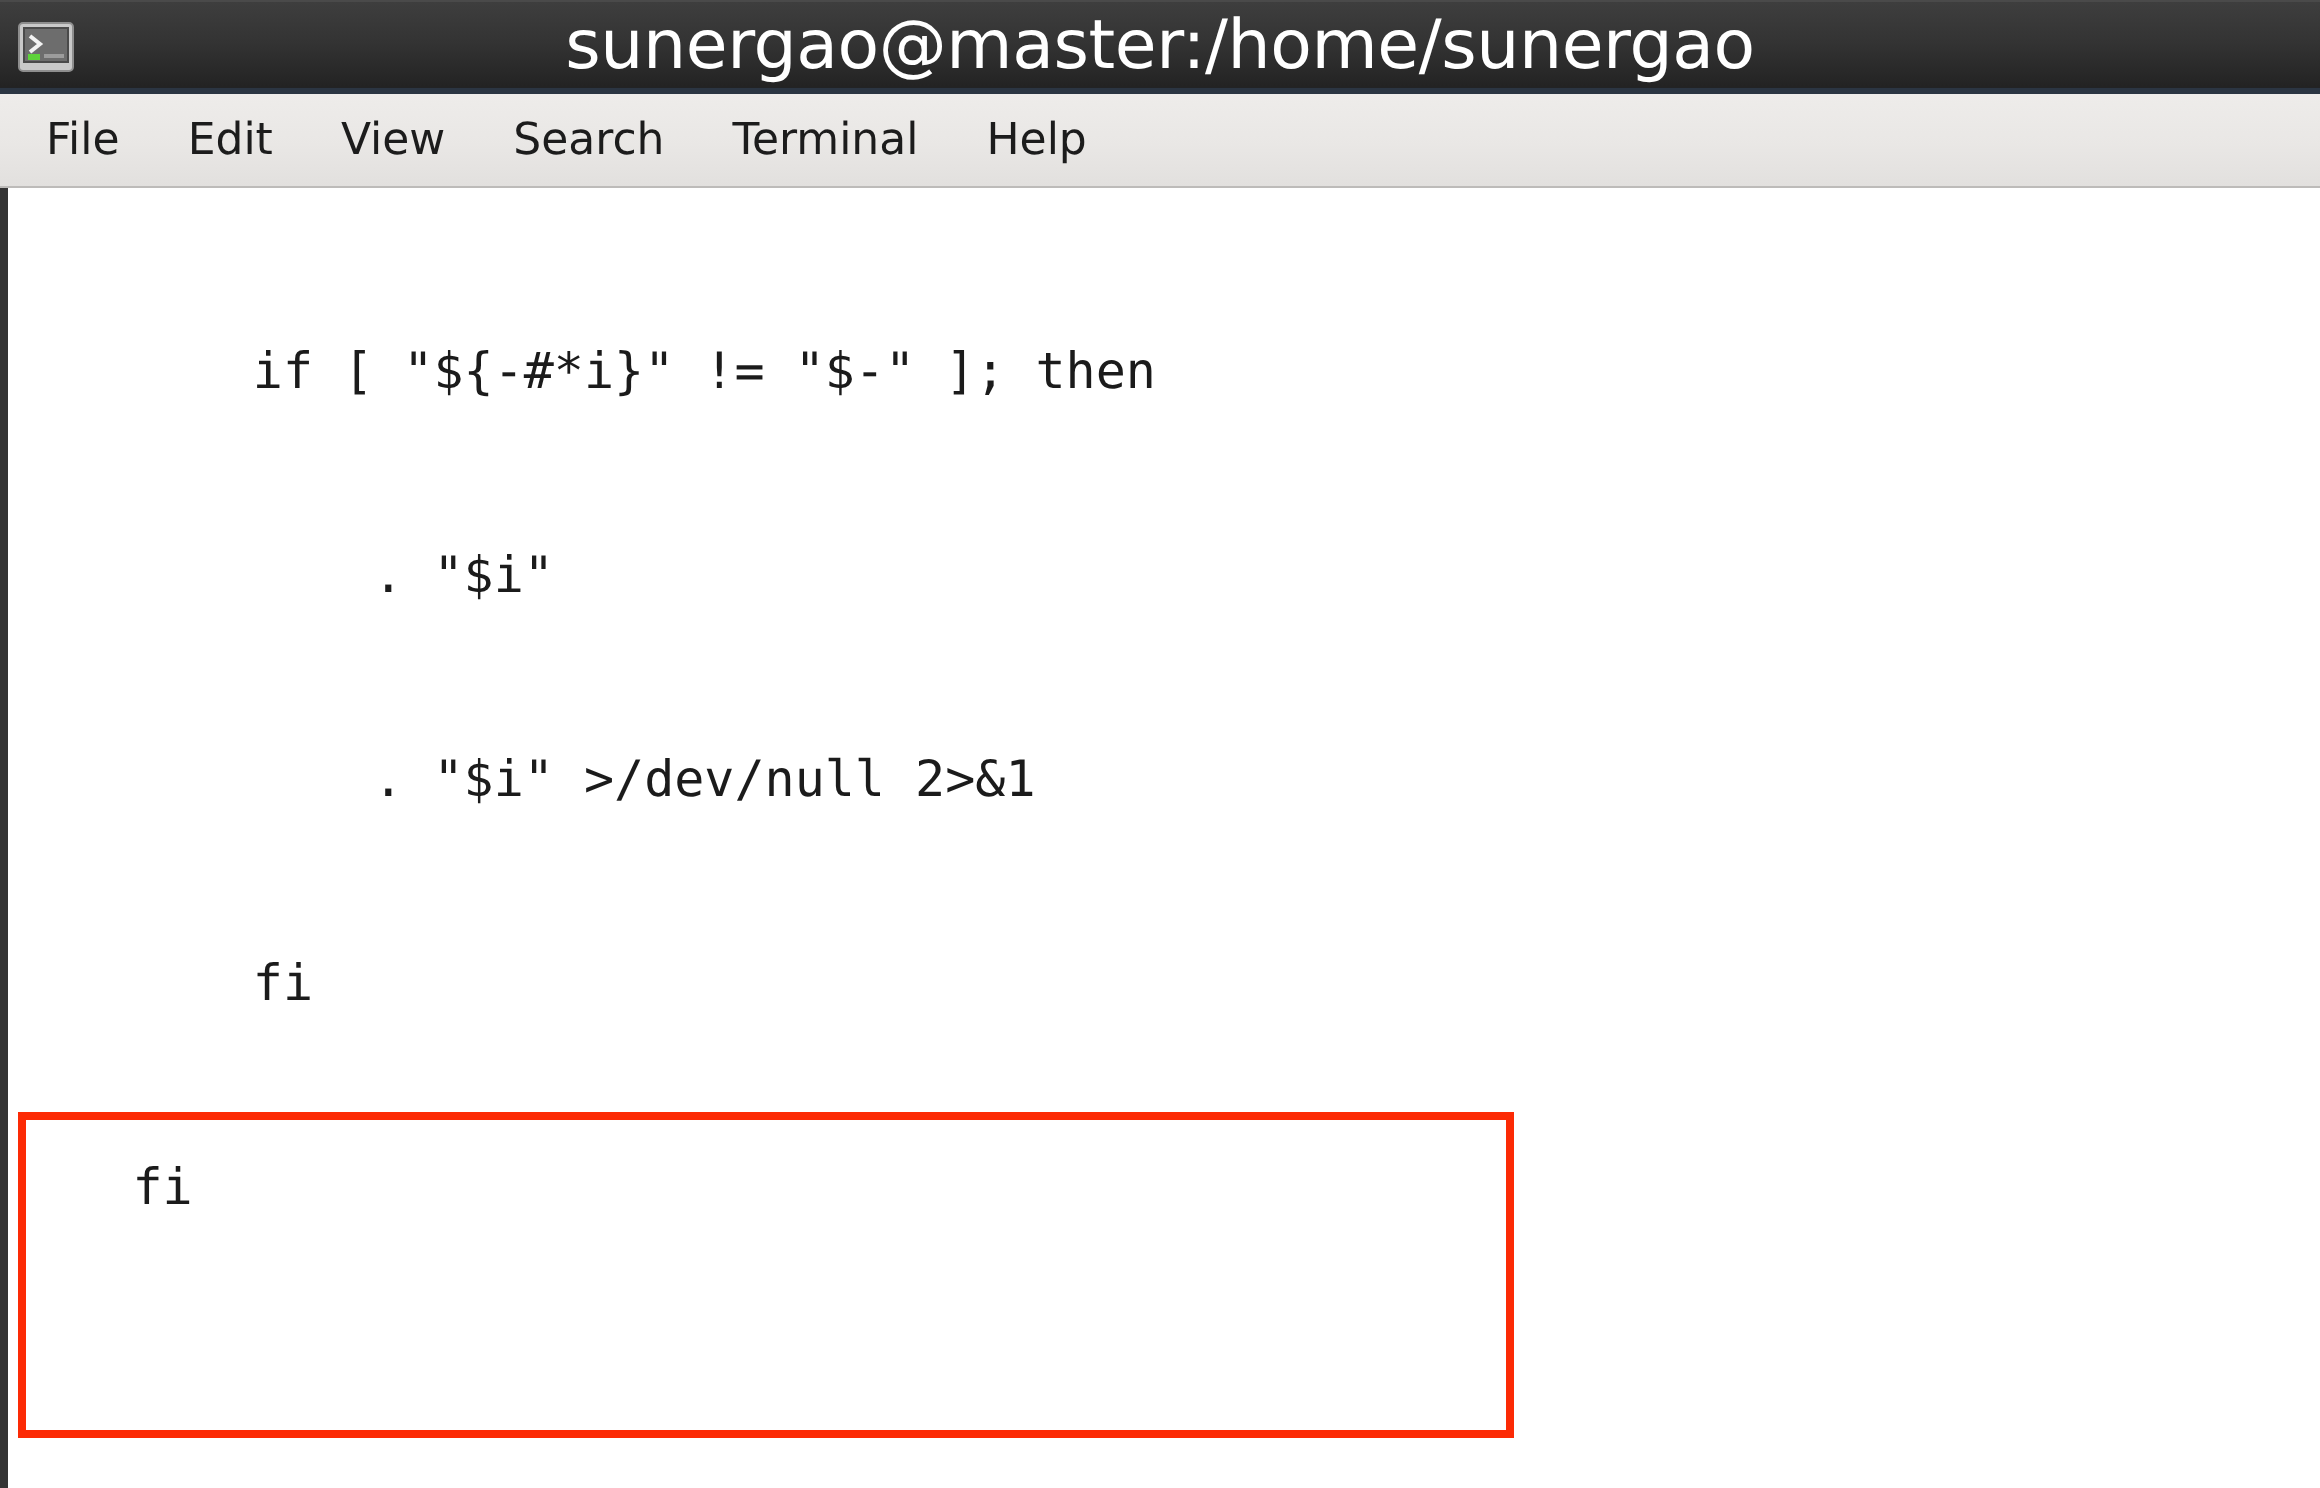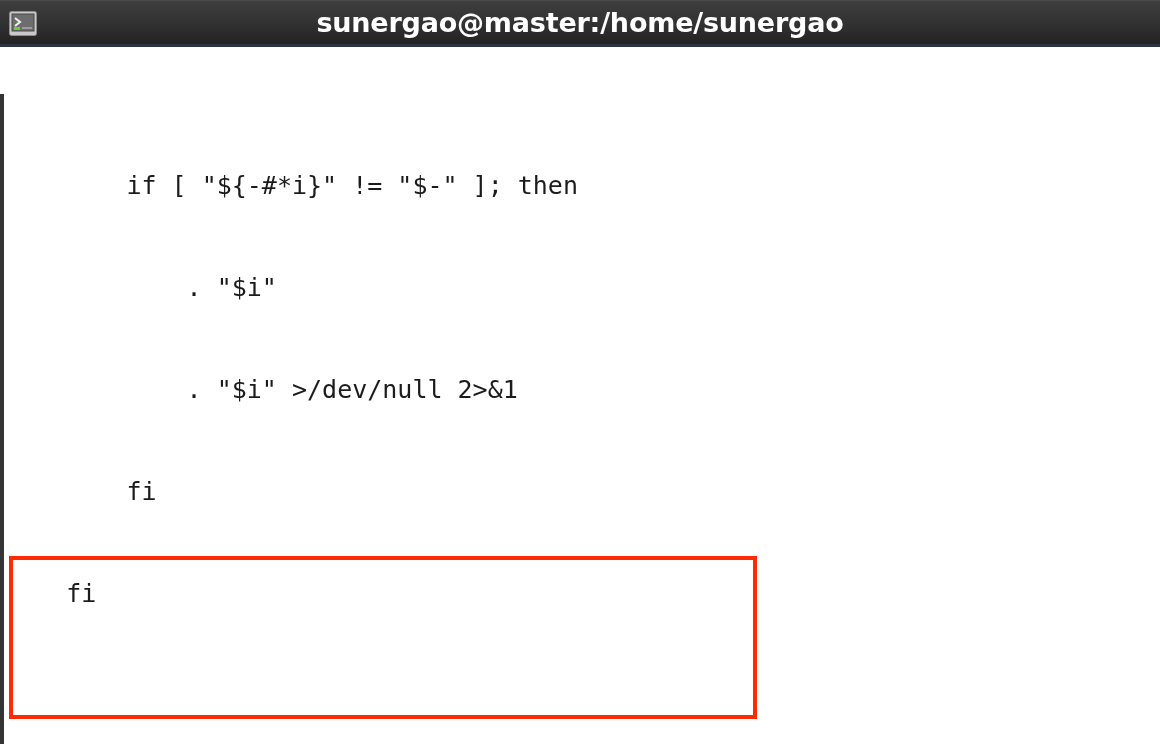--- a/index.html
+++ b/index.html
@@ -51,22 +51,22 @@
   #title-text {
     position: absolute;
     left: 0;
     top: 0;
     width: 1160px;
     height: 44px;
     line-height: 44px;
     text-align: center;
     color: #ffffff;
     font-family: "DejaVu Sans", sans-serif;
-    font-weight: bold;
-    font-size: 27px;
+    font-weight: normal;
+    font-size: 34px;
     letter-spacing: -0.2px;
     white-space: nowrap;
   }
 
   
   #menubar {
     position: absolute;
     left: 0;
     top: 47px;
     width: 1160px;
@@ -141,20 +141,28 @@
         <rect x="3" y="3" width="22" height="17" fill="#6d6d6d"></rect>
         <rect x="3" y="3" width="22" height="17" fill="none" stroke="#4a4a4a"></rect>
         <path d="M6 7 L11 11 L6 15" fill="none" stroke="#f2f2f2" stroke-width="2"></path>
         <rect x="5" y="16" width="6" height="3" fill="#5ed23a"></rect>
         <rect x="13" y="16" width="10" height="2" fill="#9c9c9c"></rect>
       </svg>
     </span>
     <div id="title-text">sunergao@master:/home/sunergao</div>
   </div>
 
+  <div id="menubar">
+    <div class="menu-item">File</div>
+    <div class="menu-item">Edit</div>
+    <div class="menu-item">View</div>
+    <div class="menu-item">Search</div>
+    <div class="menu-item">Terminal</div>
+    <div class="menu-item">Help</div>
+  </div>
 
   <div id="terminal">
     <div id="screen">
       <div class="line">        if [ "${-#*i}" != "$-" ]; then</div>
       <div class="line">            . "$i"</div>
       <div class="line">            . "$i" &gt;/dev/null 2&gt;&amp;1</div>
       <div class="line">        fi</div>
       <div class="line">    fi</div>
       
       

